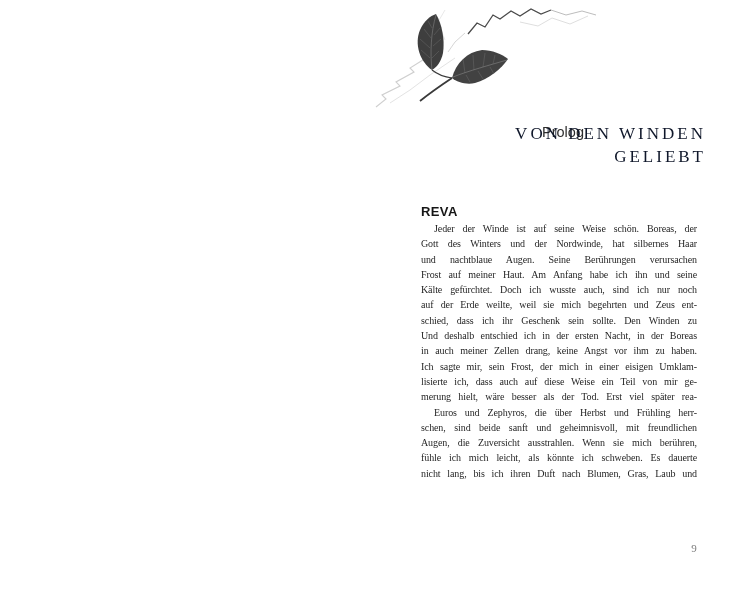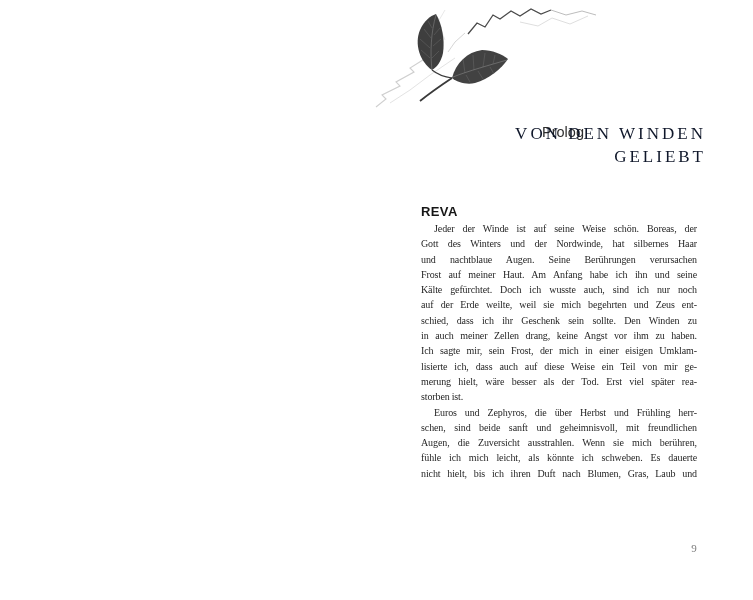--- a/index.html
+++ b/index.html
@@ -144,27 +144,27 @@
   <div class="pov-label">REVA</div>
 
   <div class="bodytext">
     <div class="tl first">Jeder der Winde ist auf seine Weise schön. Boreas, der</div>
     <div class="tl">Gott des Winters und der Nordwinde, hat silbernes Haar</div>
     <div class="tl">und nachtblaue Augen. Seine Berührungen verursachen</div>
     <div class="tl">Frost auf meiner Haut. Am Anfang habe ich ihn und seine</div>
     <div class="tl">Kälte gefürchtet. Doch ich wusste auch, sind ich nur noch</div>
     <div class="tl">auf der Erde weilte, weil sie mich begehrten und Zeus ent-</div>
     <div class="tl">schied, dass ich ihr Geschenk sein sollte. Den Winden zu</div>
+    <div class="tl">Und deshalb entschied ich in der ersten Nacht, in der Boreas</div>
     <div class="tl">in auch meiner Zellen drang, keine Angst vor ihm zu haben.</div>
     <div class="tl">Ich sagte mir, sein Frost, der mich in einer eisigen Umklam-</div>
     <div class="tl">lisierte ich, dass auch auf diese Weise ein Teil von mir ge-</div>
     <div class="tl">merung hielt, wäre besser als der Tod. Erst viel später rea-</div>
-    <div class="tl plast">storben ist.</div>
     <div class="tl first">Euros und Zephyros, die über Herbst und Frühling herr-</div>
     <div class="tl">schen, sind beide sanft und geheimnisvoll, mit freundlichen</div>
     <div class="tl">Augen, die Zuversicht ausstrahlen. Wenn sie mich berühren,</div>
     <div class="tl">fühle ich mich leicht, als könnte ich schweben. Es dauerte</div>
-    <div class="tl">nicht hielt, bis ich ihren Duft nach Blumen, Gras, Laub und</div>
+    <div class="tl">nicht lang, bis ich ihren Duft nach Blumen, Gras, Laub und</div>
   </div>
 
   <div class="pagenum">9</div>
 
 </div>
 
 </body></html>

